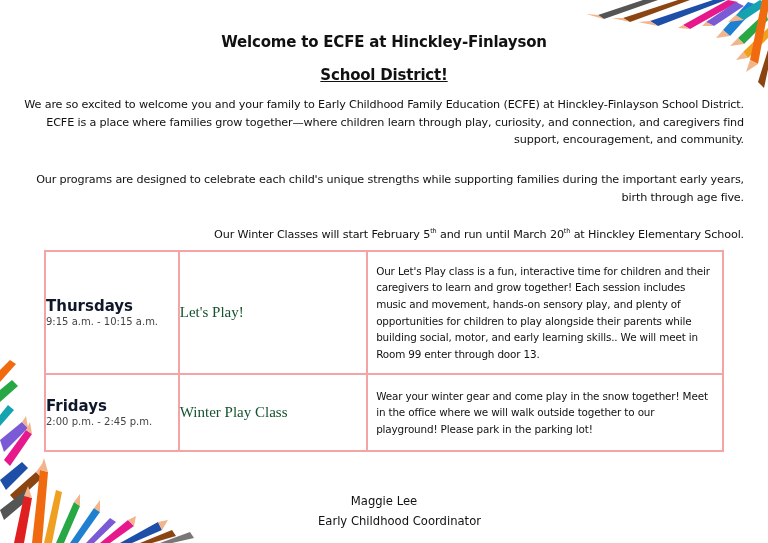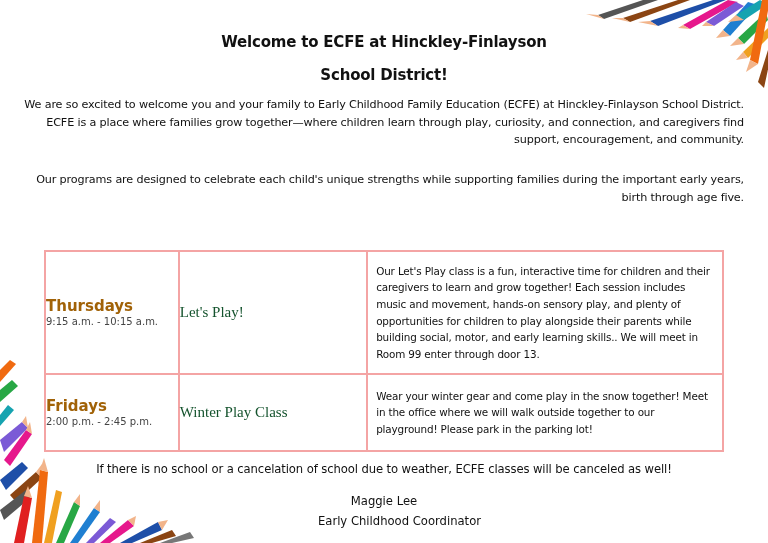--- a/index.html
+++ b/index.html
@@ -2,36 +2,36 @@
 <html><head>
   <meta charset="utf-8">
   <style>
     * { box-sizing: border-box; margin: 0; padding: 0; }
     html, body { width: 768px; height: 543px; overflow: hidden; background: #ffffff; }
     body { position: relative; font-family: "DejaVu Sans", sans-serif; color: #111; }
     .page { position: absolute; left: 0; top: 0; width: 768px; height: 543px; background: #fff; }
 
     .title { position: absolute; left: 0; width: 768px; text-align: center; font-size: 15px; font-weight: bold; color: #111; letter-spacing: -0.2px; line-height: 32px; }
     .title.l1 { top: 26px; }
-    .title.l2 { top: 59px; }
+    .title.l2 { top: 59px; text-decoration: underline; }
 
     .para { position: absolute; left: 24px; width: 720px; text-align: right; font-size: 11.2px; line-height: 17.5px; color: #111; letter-spacing: -0.15px; }
     .p1 { top: 96px; }
     .p2 { top: 171px; }
     .p3 { top: 226px; }
     .para sup { font-size: 6.5px; vertical-align: super; line-height: 0; }
 
     table.sched { position: absolute; left: 44px; top: 250px; width: 680px; border-collapse: collapse; }
     table.sched td { border: 2px solid #f4a4a4; text-align: left; vertical-align: middle; }
     .c-day { width: 134px; }
     .c-name { width: 189px; }
     .c-desc { width: 357px; }
     .r1 td { height: 123px; }
     .r2 td { height: 77px; }
-    .day { font-size: 15px; font-weight: bold; color: #a16207; line-height: 18px; }
+    .day { font-size: 15px; font-weight: bold; color: #0f172a; line-height: 18px; }
     .time { font-size: 10px; color: #444; line-height: 14px; }
     .cname { font-size: 15px; color: #14532d; font-family: Liberation Serif, serif; }
     .desc { font-size: 10.4px; line-height: 16.6px; color: #111; padding: 0 8px; letter-spacing: -0.15px; }
 
     .note { position: absolute; left: 0; width: 768px; top: 462px; text-align: center; font-size: 11.6px; color: #111; letter-spacing: -0.1px; }
     .sig { position: absolute; left: 0; width: 768px; text-align: center; font-size: 11.6px; color: #111; }
     .sig.n { top: 494px; text-align: center; }
     .sig.r { top: 514px; padding-left: 31px; }
 
     .pencils { position: absolute; pointer-events: none; }
@@ -99,20 +99,21 @@
       <polygon points="140,183 172,170 176,176 152,183" fill="#8b4513"></polygon>
       <polygon points="160,183 190,172 194,178 172,183" fill="#777"></polygon>
     </g>
   </svg>
 
   <div class="title l1">Welcome to ECFE at Hinckley-Finlayson</div>
   <div class="title l2">School District!</div>
 
   <p class="para p1">We are so excited to welcome you and your family to Early Childhood Family Education (ECFE) at Hinckley-Finlayson School District. ECFE is a place where families grow together—where children learn through play, curiosity, and connection, and caregivers find support, encouragement, and community.</p>
   <p class="para p2">Our programs are designed to celebrate each child's unique strengths while supporting families during the important early years, birth through age five.</p>
+  <p class="para p3"><span>Our Winter Classes will start February 5</span><sup>th</sup><span> and run until March 20</span><sup>th</sup><span> at Hinckley Elementary School.</span></p>
 
   <table class="sched">
     <tbody>
         <tr class="r1">
       <td class="c-day">
         <div class="day">Thursdays</div>
         <div class="time">9:15 a.m. - 10:15 a.m.</div>
       </td>
       <td class="c-name">
         <div class="cname">Let's Play!</div>
@@ -129,16 +130,15 @@
       <td class="c-name">
         <div class="cname">Winter Play Class</div>
       </td>
       <td class="c-desc">
         <div class="desc">Wear your winter gear and come play in the snow together! Meet in the office where we will walk outside together to our playground! Please park in the parking lot!</div>
       </td>
     </tr>
   </tbody>
     </table>
 
-  <div class="note">If there is no school or a cancelation of school due to weather, ECFE classes will be canceled as well!</div>
   <div class="sig n">Maggie Lee</div>
   <div class="sig r">Early Childhood Coordinator</div>
 </div>
 
 </body></html>

